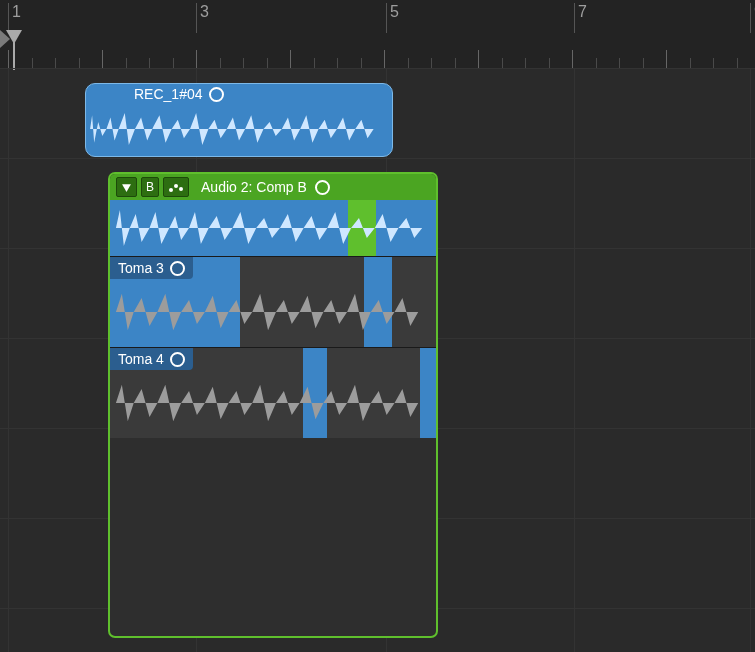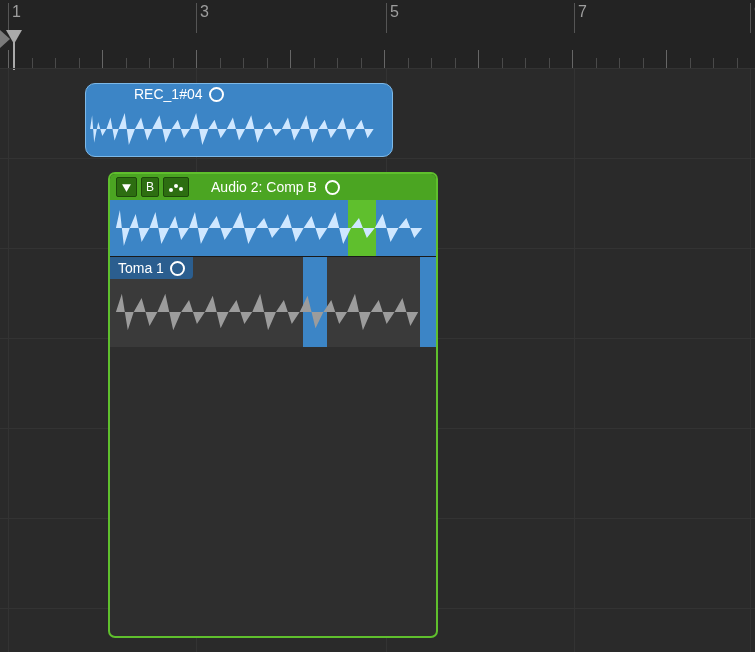--- a/index.html
+++ b/index.html
@@ -26,21 +26,21 @@
   .region{position:absolute;border-radius:10px;box-sizing:border-box;overflow:hidden;padding-left:40px;}
   .region.blue{background:#3c85c6;border:1px solid #7db9e8;}
   .region-header{padding:2px 8px;font-size:14px;color:#fff;display:flex;align-items:center;gap:6px;}
   .loop-circle{width:11px;height:11px;border:2px solid #fff;border-radius:50%;display:inline-block;}
 
   
   .take-folder{position:absolute;border:2px solid #5fbf2d;border-radius:7px;background:#2e2e2e;box-sizing:border-box;overflow:hidden;}
   .tf-header{height:26px;background:#4ba522;display:flex;align-items:center;gap:4px;padding:0 6px;color:#fff;font-size:14px;}
   .tf-btn{background:#2d6e11;border:1px solid #1d4a0a;border-radius:2px;height:18px;display:inline-flex;align-items:center;justify-content:center;padding:0 4px;font-size:12px;color:#fff;cursor:pointer;}
   .tf-disclose svg{width:11px;height:11px;}
-  .tf-title{margin-left:18px;white-space:nowrap;}
+  .tf-title{margin-left:8px;white-space:nowrap;}
   .comp-waveform{height:56px;background:#3c85c6;position:relative;overflow:hidden;}
   .comp-waveform .sel{position:absolute;top:0;bottom:0;background:#5fbf2d;}
   .take-row{height:90px;border-top:1px solid #1a1a1a;background:#3a3a3a;position:relative;overflow:hidden;}
   .take-label{position:absolute;left:0;top:0;padding:3px 8px;background:#2b5e8f;color:#fff;font-size:14px;display:flex;align-items:center;gap:6px;border-bottom-right-radius:4px;z-index:3;}
   .take-sel{position:absolute;top:0;bottom:0;background:#3c85c6;z-index:1;}
   .wave{position:absolute;left:0;right:0;top:28px;bottom:8px;z-index:2;display:flex;align-items:center;}
   .wave svg{width:100%;height:100%;}
   .wave-grey path{fill:none;stroke:#9c9c9c;stroke-width:1.2;}
   .wave-grey .fill{fill:#9c9c9c;stroke:none;}
   .wave-white path{fill:none;stroke:#cfe7ff;stroke-width:1.2;}
@@ -158,24 +158,37 @@
         <div class="wave wave-white" style="top:6px;bottom:6px;">
           <svg viewBox="0 0 330 44" preserveAspectRatio="none">
             <path class="fill" d="M0,22 6,22 10,4 14,40 20,22 26,8 32,36 40,22 46,6 52,38 60,22 66,10 72,34 80,22 86,6 92,38 100,22 108,10 116,34 124,22 132,6 140,38 148,22 156,12 164,32 172,22 180,8 188,36 196,22 204,10 212,34 220,22 228,6 236,38 244,22 252,12 260,32 268,22 276,8 284,36 292,22 300,12 308,32 316,22 326,22 Z"></path>
           </svg>
         </div>
       <div class="sel" style="left: 238px; width: 28px;"></div>
         </div>
 
       <div id="take-rows">
           <div class="take-row">
+            <div class="take-sel" style="left: 0px; width: 130px;"></div>
+            <div class="take-sel" style="left: 254px; width: 28px;"></div>
+            <div class="take-label">
+              <span>Toma 3</span>
+              <span class="loop-circle"></span>
+            </div>
+            <div class="wave wave-grey">
+              <svg viewBox="0 0 330 50" preserveAspectRatio="none">
+                <path class="fill" d="M0,25 6,25 12,8 18,42 24,25 32,12 40,38 48,25 56,8 64,42 72,25 80,14 88,36 96,25 104,10 112,40 120,25 128,14 136,36 144,25 152,8 160,42 168,25 176,14 184,36 192,25 200,10 208,40 216,25 224,14 232,36 240,25 248,8 256,42 264,25 272,14 280,36 288,25 296,12 304,38 312,25 322,25 Z"></path>
+              </svg>
+            </div>
+          </div>
+          <div class="take-row">
             <div class="take-sel" style="left: 193px; width: 24px;"></div>
             <div class="take-sel" style="left: 310px; width: 18px;"></div>
             <div class="take-label">
-              <span>Toma 1</span>
+              <span>Toma 4</span>
               <span class="loop-circle"></span>
             </div>
             <div class="wave wave-grey">
               <svg viewBox="0 0 330 50" preserveAspectRatio="none">
                 <path class="fill" d="M0,25 6,25 12,8 18,42 24,25 32,12 40,38 48,25 56,8 64,42 72,25 80,14 88,36 96,25 104,10 112,40 120,25 128,14 136,36 144,25 152,8 160,42 168,25 176,14 184,36 192,25 200,10 208,40 216,25 224,14 232,36 240,25 248,8 256,42 264,25 272,14 280,36 288,25 296,12 304,38 312,25 322,25 Z"></path>
               </svg>
             </div>
           </div>
         </div>
     </div>

